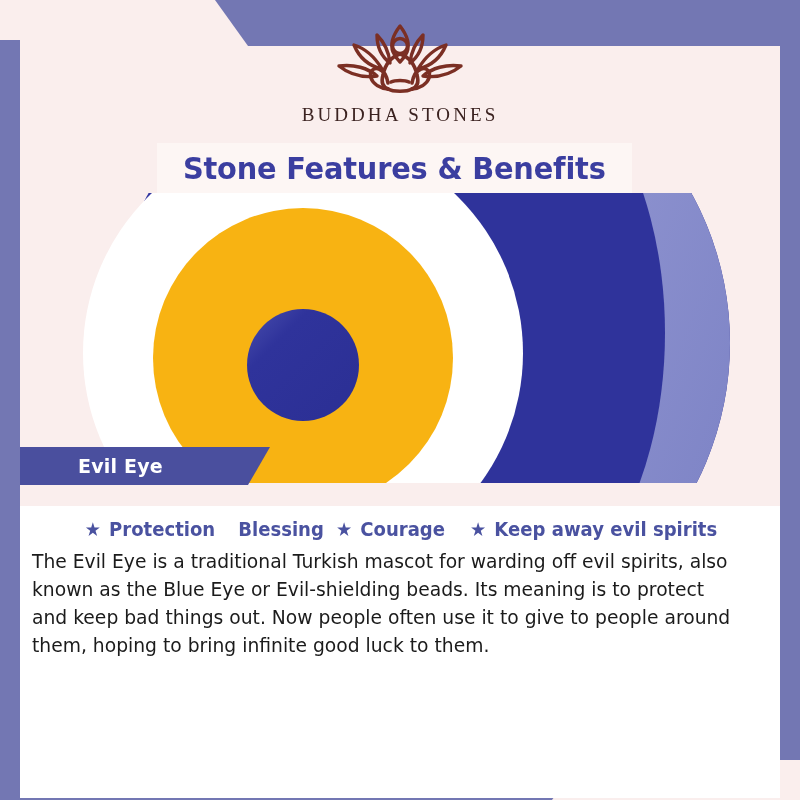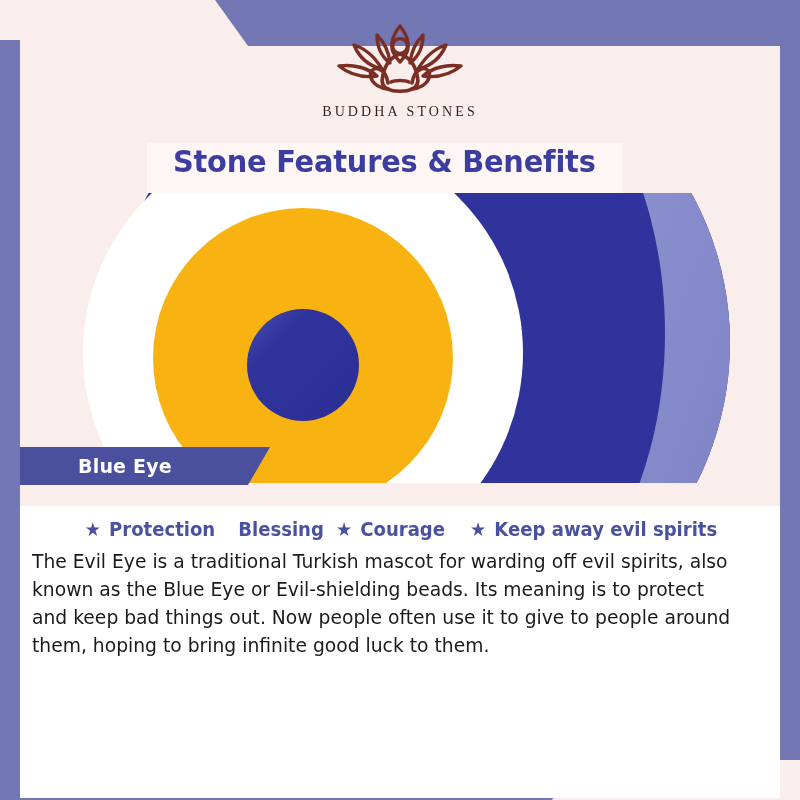--- a/index.html
+++ b/index.html
@@ -68,35 +68,35 @@
   }
   .logo-mark {
     display: block;
     margin: 0 auto;
     width: 150px; height: 84px;
   }
   .logo-wordmark {
     display: block;
     margin: 2px auto 0;
     font-family: "Liberation Serif", serif;
-    font-size: 14px;
+    font-size: 19px;
     letter-spacing: 3.1px;
     color: #3b2220;
     font-weight: 400;
   }
 
   
   .title-band {
     position: absolute;
-    top: 143px; left: 147px;
+    top: 143px; left: 157px;
     width: 475px; height: 50px;
     background: #fdf6f4;
     z-index: 7;
     display: flex;
-    align-items: flex-start;
+    align-items: center;
     justify-content: center;
   }
   .title-text {
     font-family: "DejaVu Sans", sans-serif;
     font-size: 31px;
     font-weight: bold;
     color: #3b3ea0;
     letter-spacing: -0.2px;
     transform: scaleX(0.93);
     white-space: nowrap;
@@ -243,21 +243,21 @@
 
       <circle cx="283" cy="172" r="56" fill="url(#gradPupil)"></circle>
     </svg>
   </div>
 
   <div class="title-band">
     <span class="title-text">Stone Features &amp; Benefits</span>
   </div>
 
   <div class="ribbon">
-    <span class="ribbon-text">Blue Eye</span>
+    <span class="ribbon-text">Evil Eye</span>
   </div>
 
   <div class="card">
     <div class="benefits">
       <span class="benefit-star">★</span>
       <span class="benefit-label">Protection</span>
       <span class="benefit-gap"></span>
       <span class="benefit-label">Blessing</span>
       <span class="benefit-star">★</span>
       <span class="benefit-label">Courage</span>

